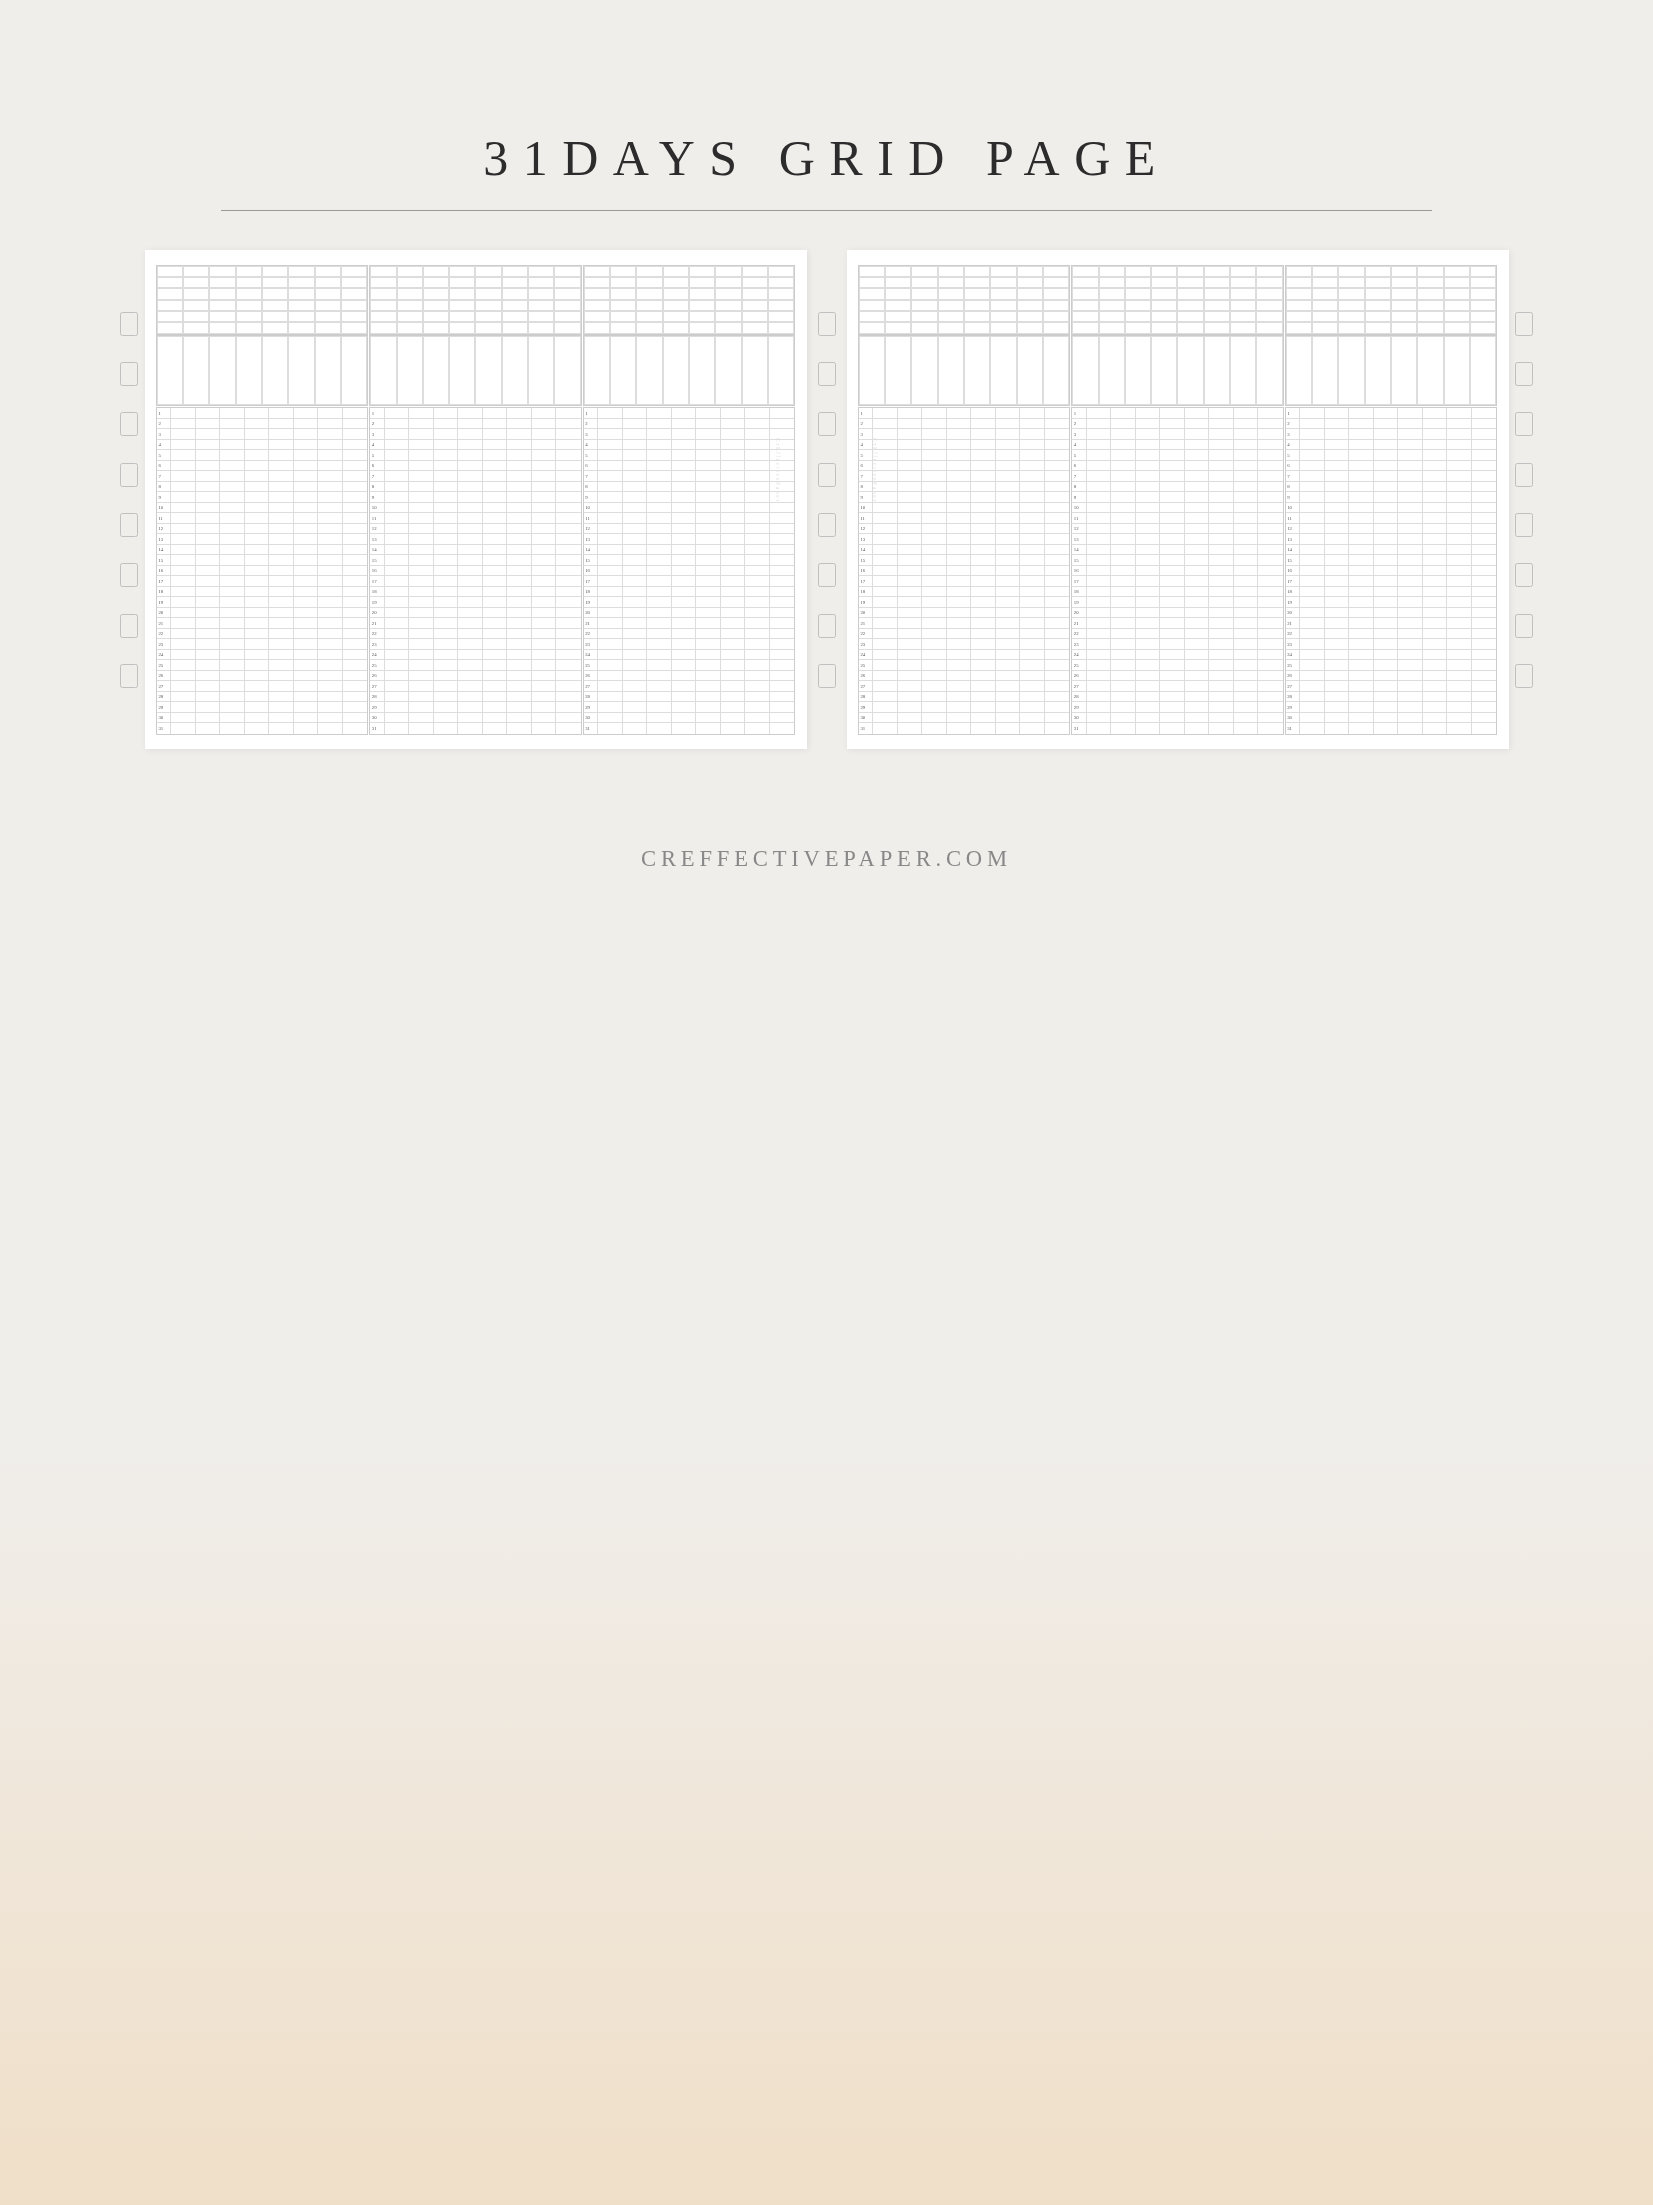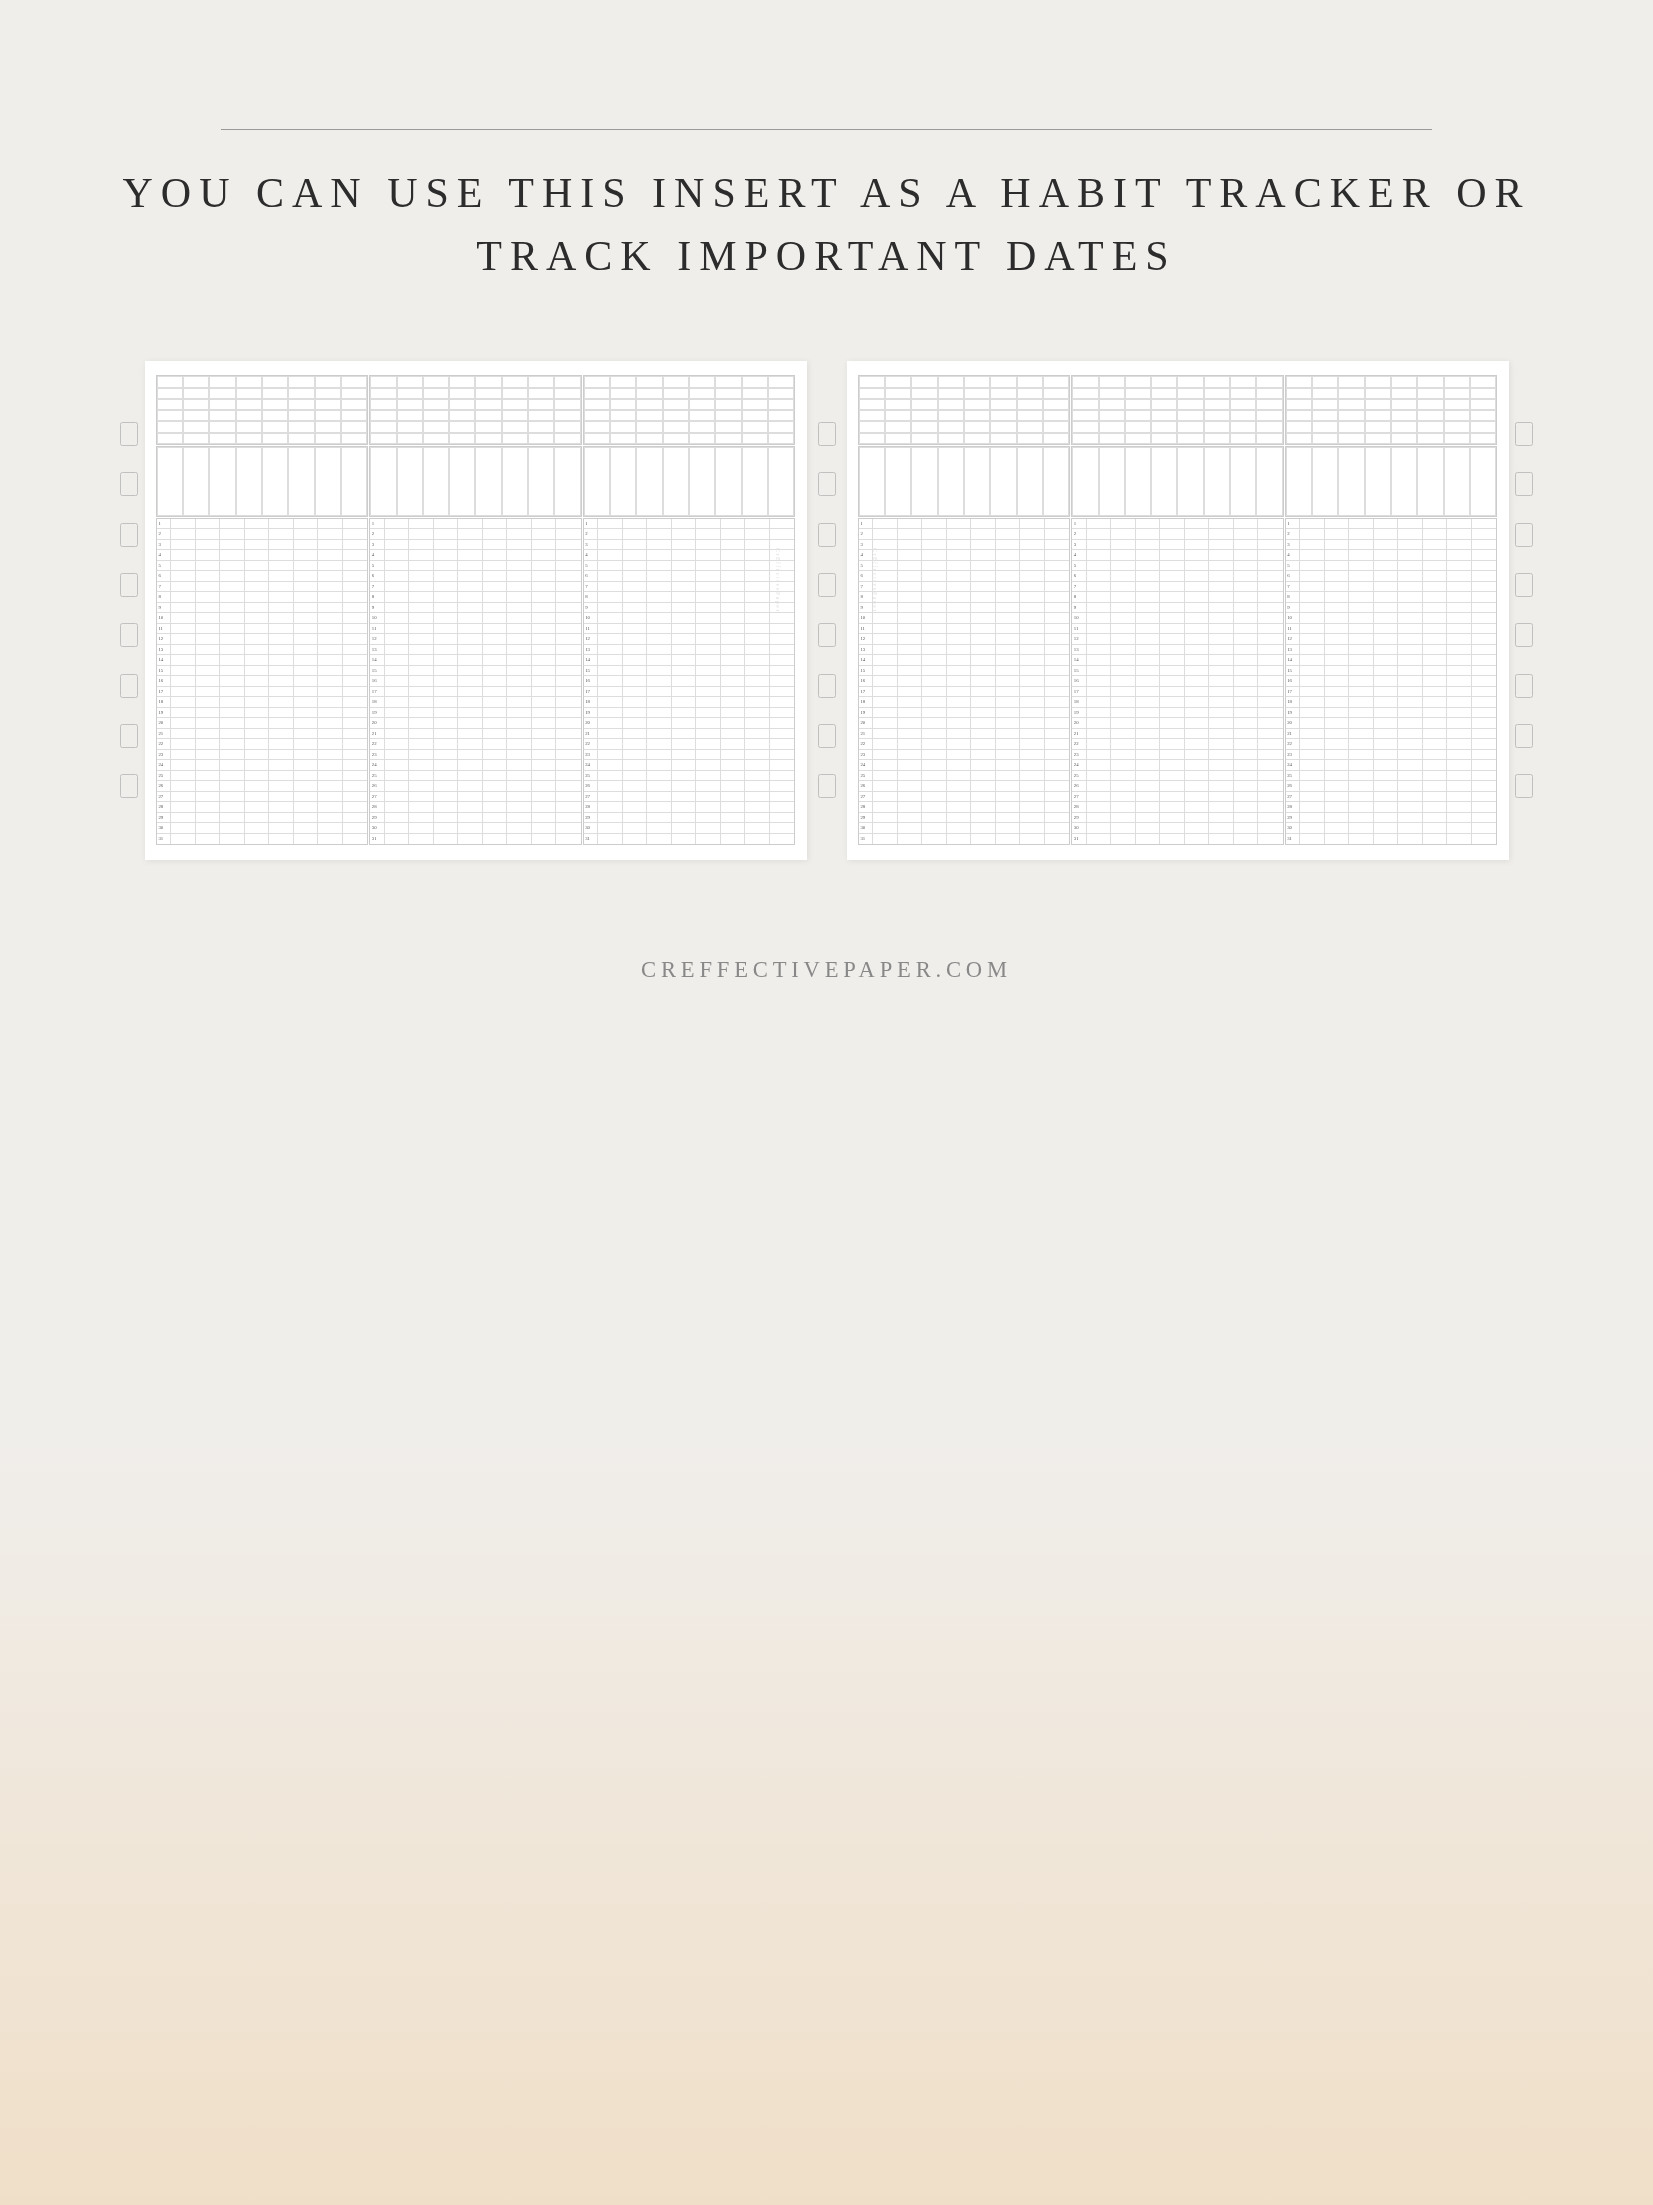--- a/index.html
+++ b/index.html
@@ -161,25 +161,22 @@
       width: 662px;
       padding: 14.5px 11.3px;
       box-shadow: 0.8px 0.8px 6.5px rgba(0,0,0,0.08);
       position: relative;
     }
   </style>
 </head>
 <body>
 
 <div class="header-section">
+  <h1 class="main-title">31DAYS GRID PAGE</h1>
   <div class="divider-line"></div>
-  <div class="subtitle">
-    <span>YOU CAN USE THIS INSERT AS A HABIT TRACKER OR</span><br>
-    <span>TRACK IMPORTANT DATES</span>
-  </div>
 </div>
 
 <div class="spread-wrapper">
 
   <div class="binding-left">
     <div class="hole"></div>
     <div class="hole"></div>
     <div class="hole"></div>
     <div class="hole"></div>
     <div class="hole"></div>

